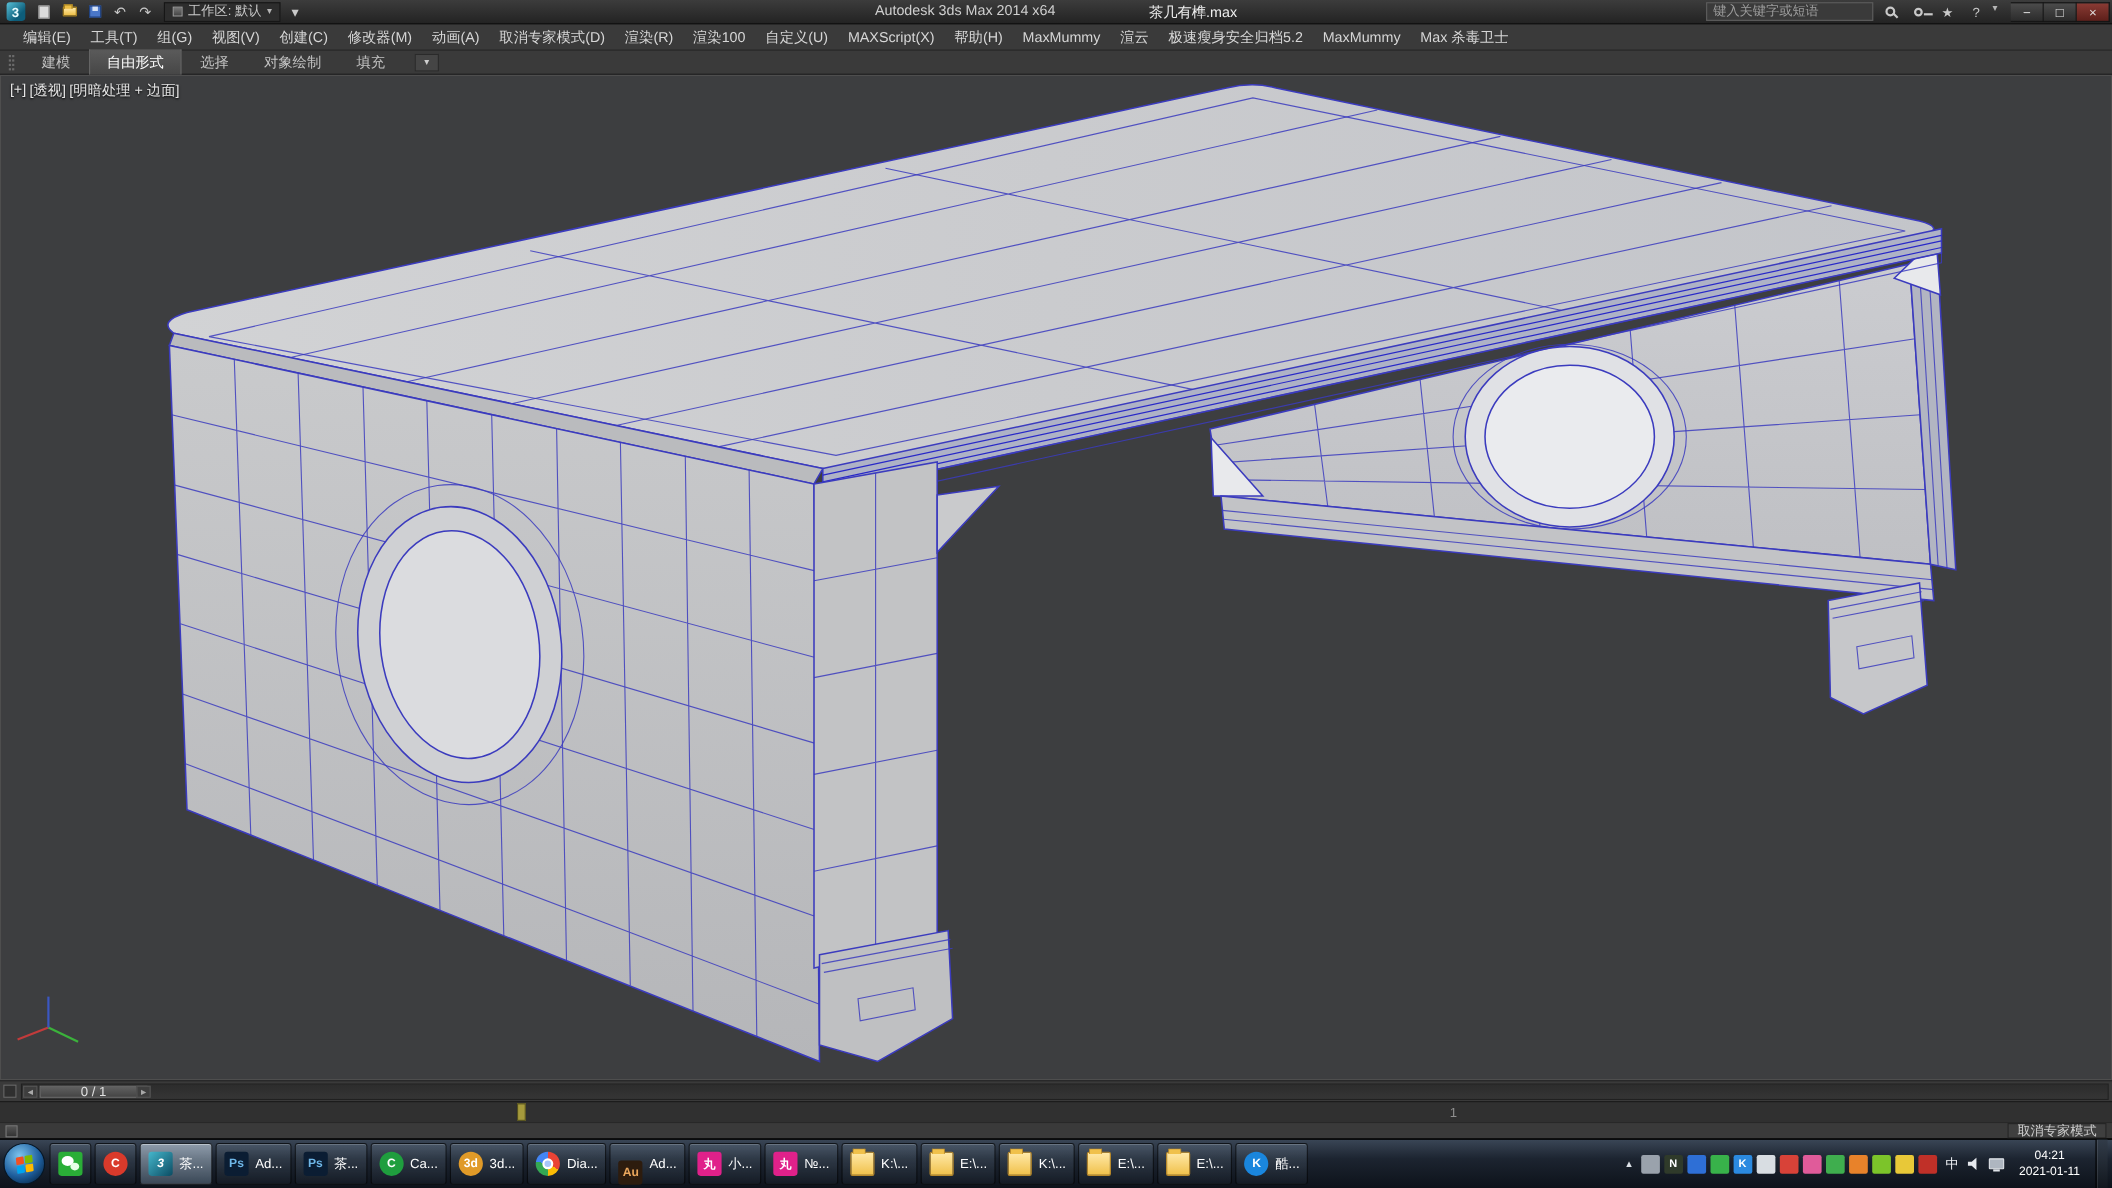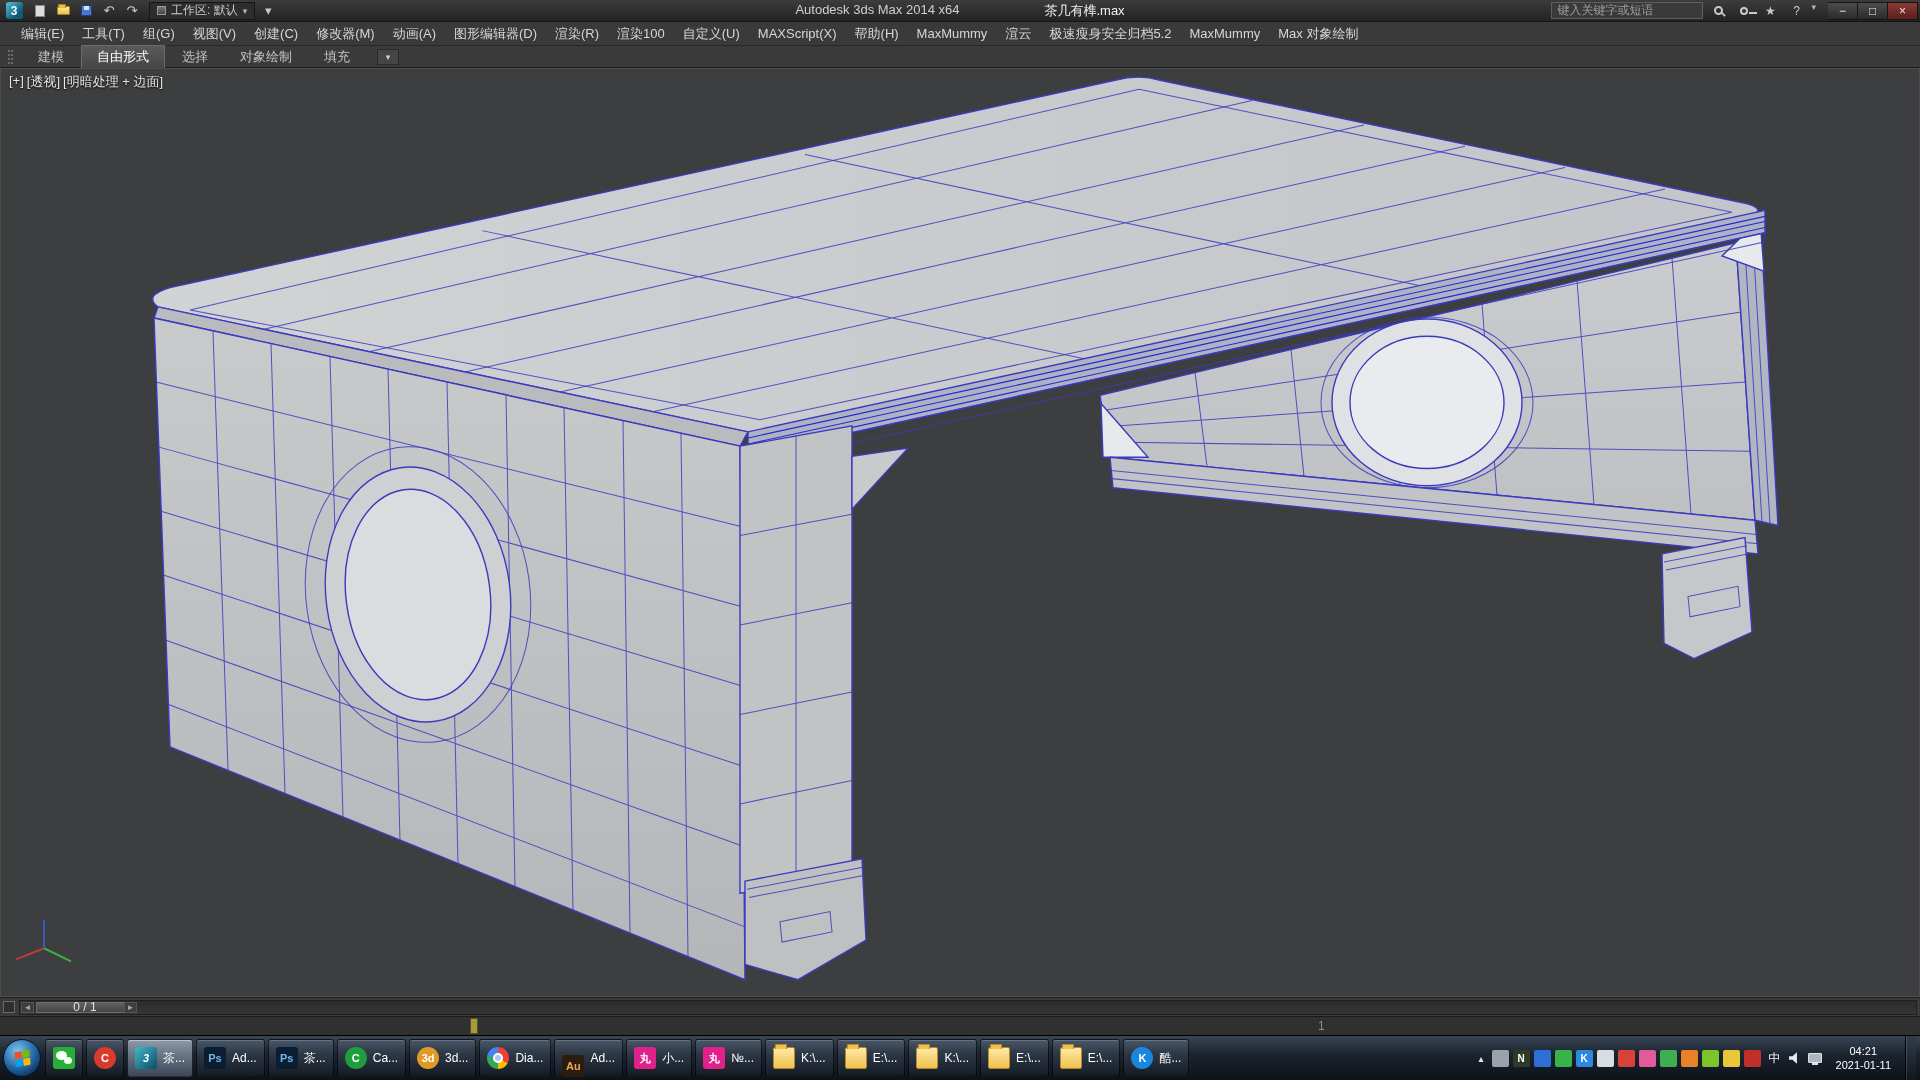--- a/index.html
+++ b/index.html
@@ -194,41 +194,41 @@
       <span class="menu-item">组(G)</span>
 
       <span class="menu-item">视图(V)</span>
 
       <span class="menu-item">创建(C)</span>
 
       <span class="menu-item">修改器(M)</span>
 
       <span class="menu-item">动画(A)</span>
 
-      <span class="menu-item">图形编辑器(D)</span>
+      <span class="menu-item">取消专家模式(D)</span>
 
       <span class="menu-item">渲染(R)</span>
 
       <span class="menu-item">渲染100</span>
 
       <span class="menu-item">自定义(U)</span>
 
       <span class="menu-item">MAXScript(X)</span>
 
       <span class="menu-item">帮助(H)</span>
 
       <span class="menu-item">MaxMummy</span>
 
       <span class="menu-item">渲云</span>
 
       <span class="menu-item">极速瘦身安全归档5.2</span>
 
       <span class="menu-item">MaxMummy</span>
 
-      <span class="menu-item">Max 对象绘制</span>
+      <span class="menu-item">Max 杀毒卫士</span>
     </nav>
 
   <div class="ribbonbar">
     <span class="grip"></span>
     <div class="tabs">
 
         <span class="ribbon-tab">建模</span>
 
         <span class="ribbon-tab active">自由形式</span>
 
@@ -336,20 +336,24 @@
       <div class="tl-handle">0 / 1</div>
       <button class="tl-btn next">►</button>
     </div>
   </div>
 
   <div class="trackbar-row">
     <div class="tb-marker"></div>
     <span class="tb-label">1</span>
   </div>
 
+  <div class="status-row">
+    <span class="status-icon"></span>
+    <button class="expert-btn">取消专家模式</button>
+  </div>
 
   <footer class="taskbar">
     <div class="start-orb">
       <div class="flag">
           <span></span>
           <span></span>
           <span></span>
           <span></span>
         </div>
     </div>

